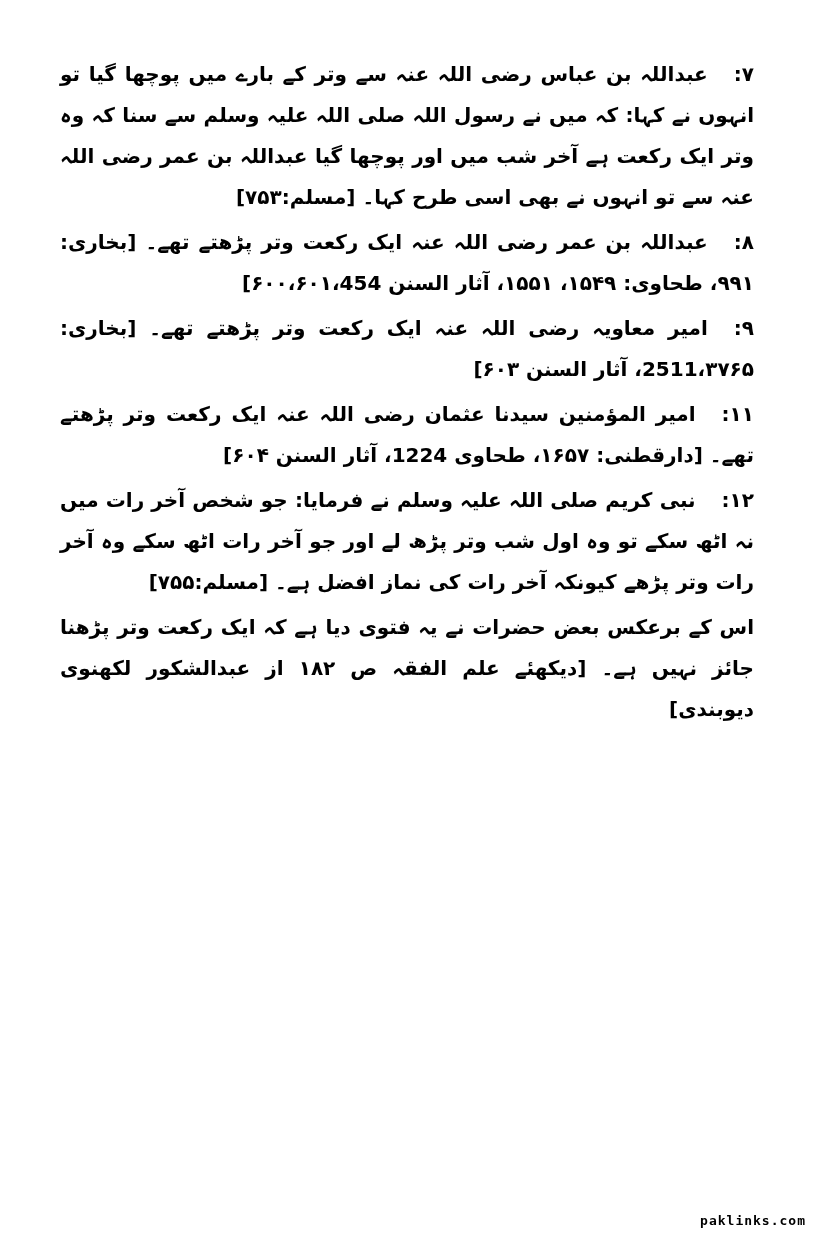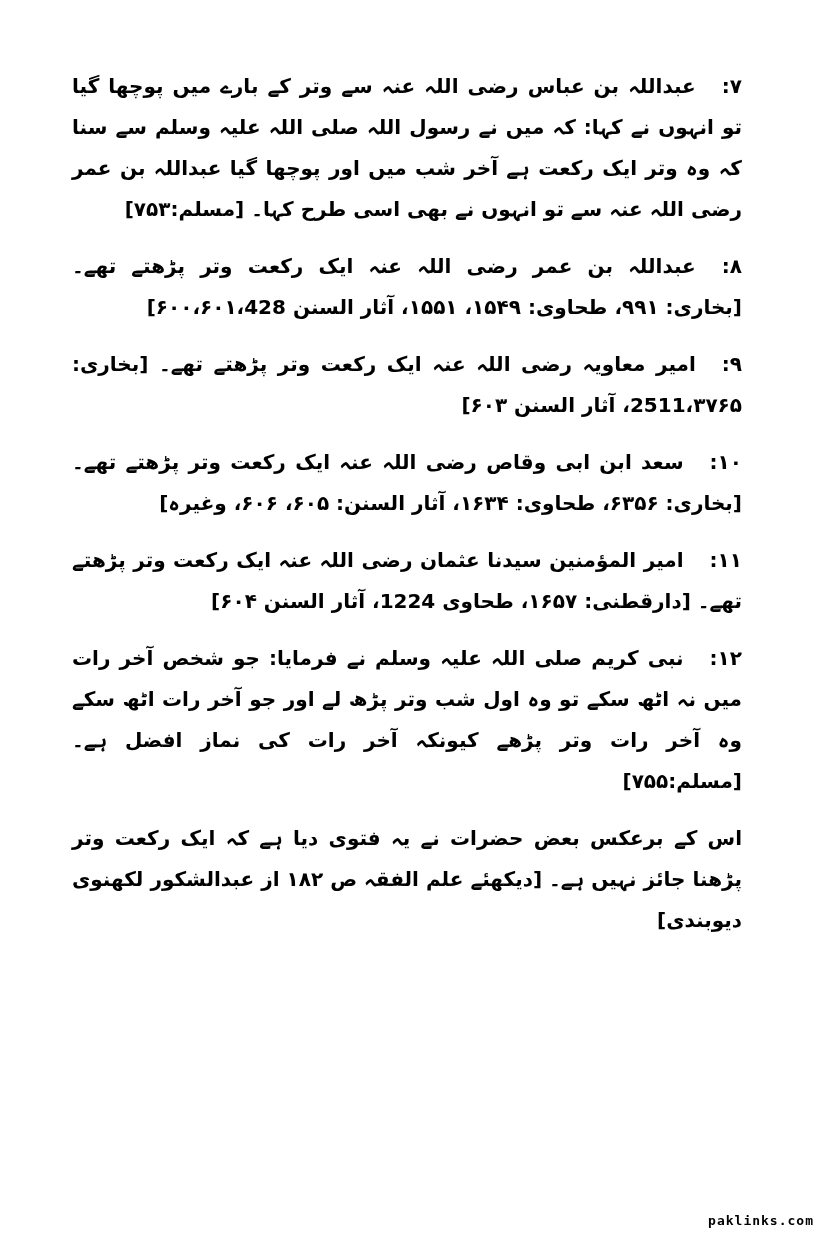--- a/index.html
+++ b/index.html
@@ -21,52 +21,51 @@
     background: #ffffff;
   }
   .content {
     direction: rtl;
     padding: 50px 56px 0 56px;
     font-size: 20px;
     font-weight: bold;
     line-height: 41px;
   }
   .content p {
-    margin: 16px;
+    margin: 4px;
     text-align: justify;
     text-align-last: right;
   }
   .num {
     margin-left: 26px; 
   }
   .watermark {
     position: absolute;
-    right: 0;
+    right: 8px;
     bottom: 5px;
     direction: ltr;
     font-family: "DejaVu Sans Mono", "Liberation Mono", monospace;
     font-size: 13px;
     font-weight: bold;
     letter-spacing: 1px;
     color: #000000;
   }
 </style>
 </head>
 <body>
 
 <div class="page">
   <div class="content">
 
     <p><span class="num">۷:</span><span>عبداللہ بن عباس رضی اللہ عنہ سے وتر کے بارے میں پوچھا گیا تو انہوں نے کہا: کہ میں نے رسول اللہ صلی اللہ علیہ وسلم سے سنا کہ وہ وتر ایک رکعت ہے آخر شب میں اور پوچھا گیا عبداللہ بن عمر رضی اللہ عنہ سے تو انہوں نے بھی اسی طرح کہا۔ [مسلم:۷۵۳]</span></p>
 
-    <p><span class="num">۸:</span><span>عبداللہ بن عمر رضی اللہ عنہ ایک رکعت وتر پڑھتے تھے۔ [بخاری: ۹۹۱، طحاوی: ۱۵۴۹، ۱۵۵۱، آثار السنن ۶۰۰،۶۰۱،428]</span></p>
+    <p><span class="num">۸:</span><span>عبداللہ بن عمر رضی اللہ عنہ ایک رکعت وتر پڑھتے تھے۔ [بخاری: ۹۹۱، طحاوی: ۱۵۴۹، ۱۵۵۱، آثار السنن ۶۰۰،۶۰۱،454]</span></p>
 
     <p><span class="num">۹:</span><span>امیر معاویہ رضی اللہ عنہ ایک رکعت وتر پڑھتے تھے۔ [بخاری: 2511،۳۷۶۵، آثار السنن ۶۰۳]</span></p>
 
-    <p><span class="num">۱۰:</span><span>سعد ابن ابی وقاص رضی اللہ عنہ ایک رکعت وتر پڑھتے تھے۔ [بخاری: ۶۳۵۶، طحاوی: ۱۶۳۴، آثار السنن: ۶۰۵، ۶۰۶، وغیرہ]</span></p>
 
     <p><span class="num">۱۱:</span><span>امیر المؤمنین سیدنا عثمان رضی اللہ عنہ ایک رکعت وتر پڑھتے تھے۔ [دارقطنی: ۱۶۵۷، طحاوی 1224، آثار السنن ۶۰۴]</span></p>
 
     <p><span class="num">۱۲:</span><span>نبی کریم صلی اللہ علیہ وسلم نے فرمایا: جو شخص آخر رات میں نہ اٹھ سکے تو وہ اول شب وتر پڑھ لے اور جو آخر رات اٹھ سکے وہ آخر رات وتر پڑھے کیونکہ آخر رات کی نماز افضل ہے۔ [مسلم:۷۵۵]</span></p>
 
 
 
 
 
 

